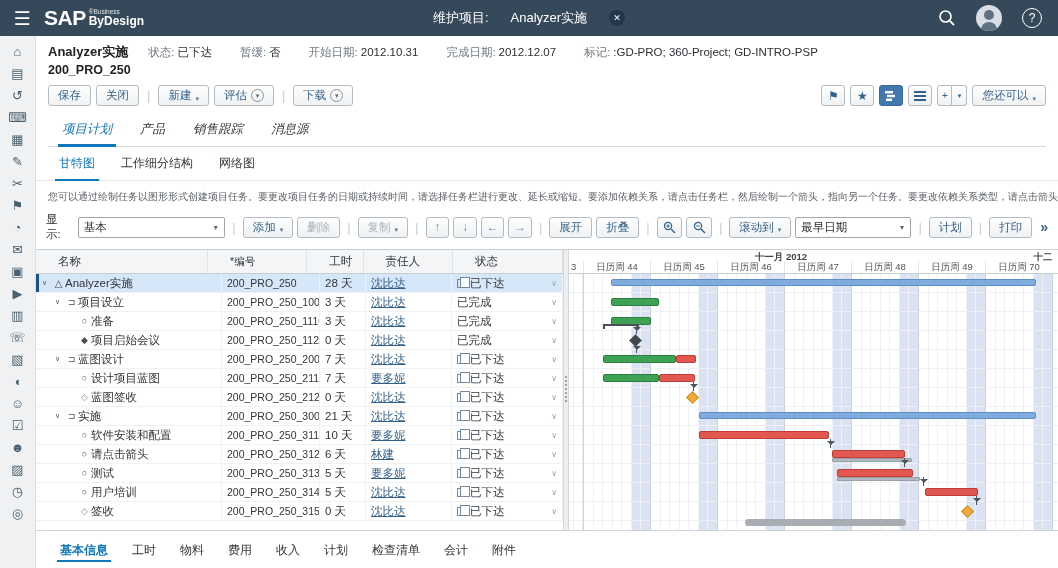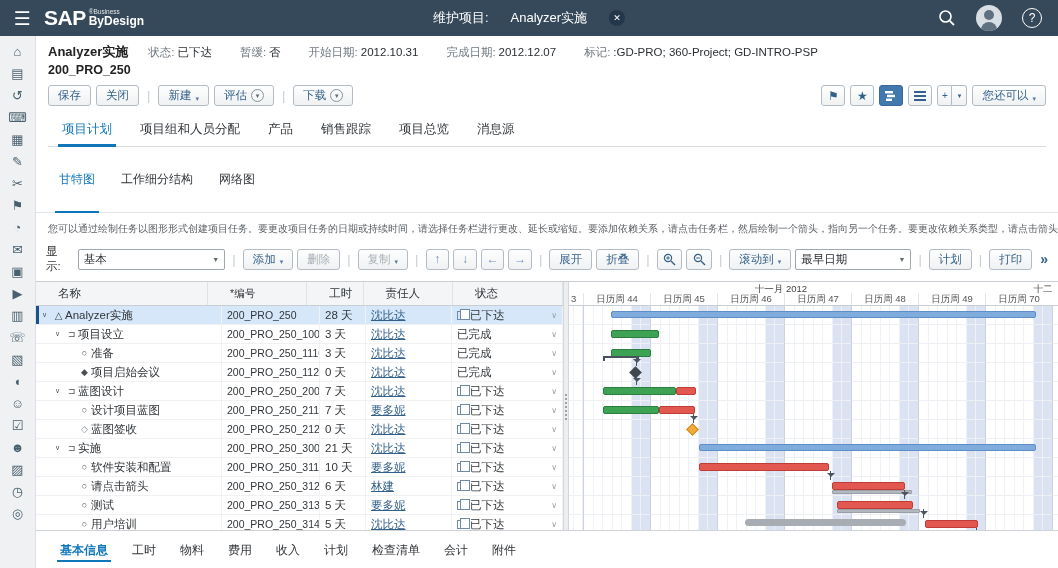--- a/index.html
+++ b/index.html
@@ -43,29 +43,29 @@
   .btn.disabled { color:#a9b0b6; }
   .circle-badge { width:13px; height:13px; border-radius:50%; border:1px solid #8a949c; color:#5f6a72; font-size:7px; display:inline-flex; align-items:center; justify-content:center; }
   .sep { color:#c9ced3; font-size:13px; margin:0 3px; }
   .actions-right { margin-left:auto; display:flex; align-items:center; gap:5px; }
   .icon-btn { width:24px; height:21px; border:1px solid #b3bcc4; border-radius:3px; background:linear-gradient(#fff,#eff1f2); color:#34618a; display:inline-flex; align-items:center; justify-content:center; font-size:12px; cursor:pointer; }
   .icon-btn.active { background:#4178ad; border-color:#39689a; }
   .mini-btn { width:15px; height:21px; border:1px solid #b3bcc4; background:linear-gradient(#fff,#eff1f2); color:#34618a; display:inline-flex; align-items:center; justify-content:center; font-size:10px; cursor:pointer; }
   .mini-btn.l { border-radius:3px 0 0 3px; }
   .mini-btn.r { border-radius:0 3px 3px 0; border-left:none; font-size:7px; }
 
-  .tabs-row { display:flex; margin-top:9px; border-bottom:1px solid #d6dadd; }
+  .tabs-row { display:flex; margin-top:9px; border-bottom:1px solid #d6dadd;font-style:italic; }
   .tab { padding:6px 14px 8px; font-size:12.5px; color:#32363a; position:relative; cursor:pointer; white-space:nowrap; }
   .tab.active { color:#0f76b9; }
   .tab.active::after { content:""; position:absolute; left:10px; right:10px; bottom:-1px; height:3px; background:#0f76b9; }
 
   
   .panel { flex:1; display:flex; flex-direction:column; min-height:0; background:#fff; }
   .subtabs { display:flex; border-bottom:1px solid #e3e6e9; padding-left:10px; flex:none; }
-  .subtab { padding:24px 13px; font-size:12px; color:#32363a; position:relative; cursor:pointer;font-family:Liberation Mono, monospace; }
+  .subtab { padding:8px 13px; font-size:12px; color:#32363a; position:relative; cursor:pointer;font-family:Liberation Mono, monospace; }
   .subtab.active { color:#0f76b9; }
   .subtab.active::after { content:""; position:absolute; left:9px; right:9px; bottom:-1px; height:2.5px; background:#0f76b9; }
   .info-text { font-size:10px; color:#5a5f64; padding:9px 12px 5px; white-space:nowrap; overflow:hidden; flex:none; }
 
   .toolbar { display:flex; align-items:center; gap:4px; padding:3px 10px 7px; flex:none; }
   .t-label { font-size:11.5px; color:#333; margin-right:2px; }
   .select { height:21px; border:1px solid #9fa8b0; border-radius:2px; background:#fff; display:inline-flex; align-items:center; padding:0 5px; font-size:11.5px; color:#2b2f33; cursor:pointer; }
   .select .arr { margin-left:auto; font-size:7px; color:#5f6a72; padding-left:6px; }
   .w150 { width:150px; }
   .w120 { width:118px; }
@@ -91,21 +91,21 @@
   .share-icon { width:8px; height:9px; border:1px solid #6f8aa5; position:relative; display:inline-block; margin-right:5px; flex:none; cursor:pointer; }
   .share-icon::after { content:""; position:absolute; left:2px; top:-3px; width:8px; height:9px; border:1px solid #6f8aa5; background:#fff; }
   .chev { margin-left:auto; color:#98a0a7; font-size:8px; cursor:pointer; }
 
   .splitter { width:6px; flex:none; background:#eceef0; border-left:1px solid #d4d8db; border-right:1px solid #d4d8db; cursor:col-resize; position:relative; }
   .splitter::after { content:""; position:absolute; left:1px; top:45%; width:2px; height:26px; border-left:2px dotted #9aa1a8; }
 
   
   .gantt { flex:1; min-width:0; display:flex; flex-direction:column; position:relative; background:#fff; }
   .gantt-header { height:24px; flex:none; border-bottom:1px solid #c9ced3; position:relative; font-size:9.5px; color:#444; }
-  .g-months { position:absolute; top:1px; left:0; right:0; height:11px; }
+  .g-months { position:absolute; top:1px; left:0; right:0; height:11px;font-weight:bold; }
   .g-month { position:absolute; white-space:nowrap; }
   .g-weeks { position:absolute; bottom:0; left:0; right:0; height:12px; display:flex; color:#555; }
   .g-week-prefix { width:14px; flex:none; padding-left:2px; }
   .g-week { width:67px; flex:none; text-align:center; border-left:1px solid #e2e5e9; overflow:hidden; white-space:nowrap; }
   .gantt-body { flex:1; position:relative; overflow:hidden;
     background-image:
       repeating-linear-gradient(to right, #ccd3de 0 1px, rgba(0,0,0,0) 1px 67px),
       repeating-linear-gradient(to bottom, rgba(0,0,0,0) 0 18px, #eef0f3 18px 19px),
       repeating-linear-gradient(to right, #eef1f5 0 1px, rgba(0,0,0,0) 1px 9.5714px),
       repeating-linear-gradient(to right, rgba(0,0,0,0) 0 47.86px, #dbe3f2 47.86px 67px);
@@ -238,24 +238,22 @@
           <span style="display:inline-flex">
             <span class="mini-btn l">+</span>
             <span class="mini-btn r">▾</span>
           </span>
           <button class="btn dd">您还可以</button>
         </span>
       </div>
 
       <div class="tabs-row">
           <div class="tab active">项目计划</div>
-          <div class="tab">项目组和人员分配</div>
           <div class="tab">产品</div>
           <div class="tab">销售跟踪</div>
-          <div class="tab">项目总览</div>
           <div class="tab">消息源</div>
         </div>
     </div>
 
     <div class="panel">
       <div class="subtabs">
           <div class="subtab active">甘特图</div>
           <div class="subtab">工作细分结构</div>
           <div class="subtab">网络图</div>
         </div>

